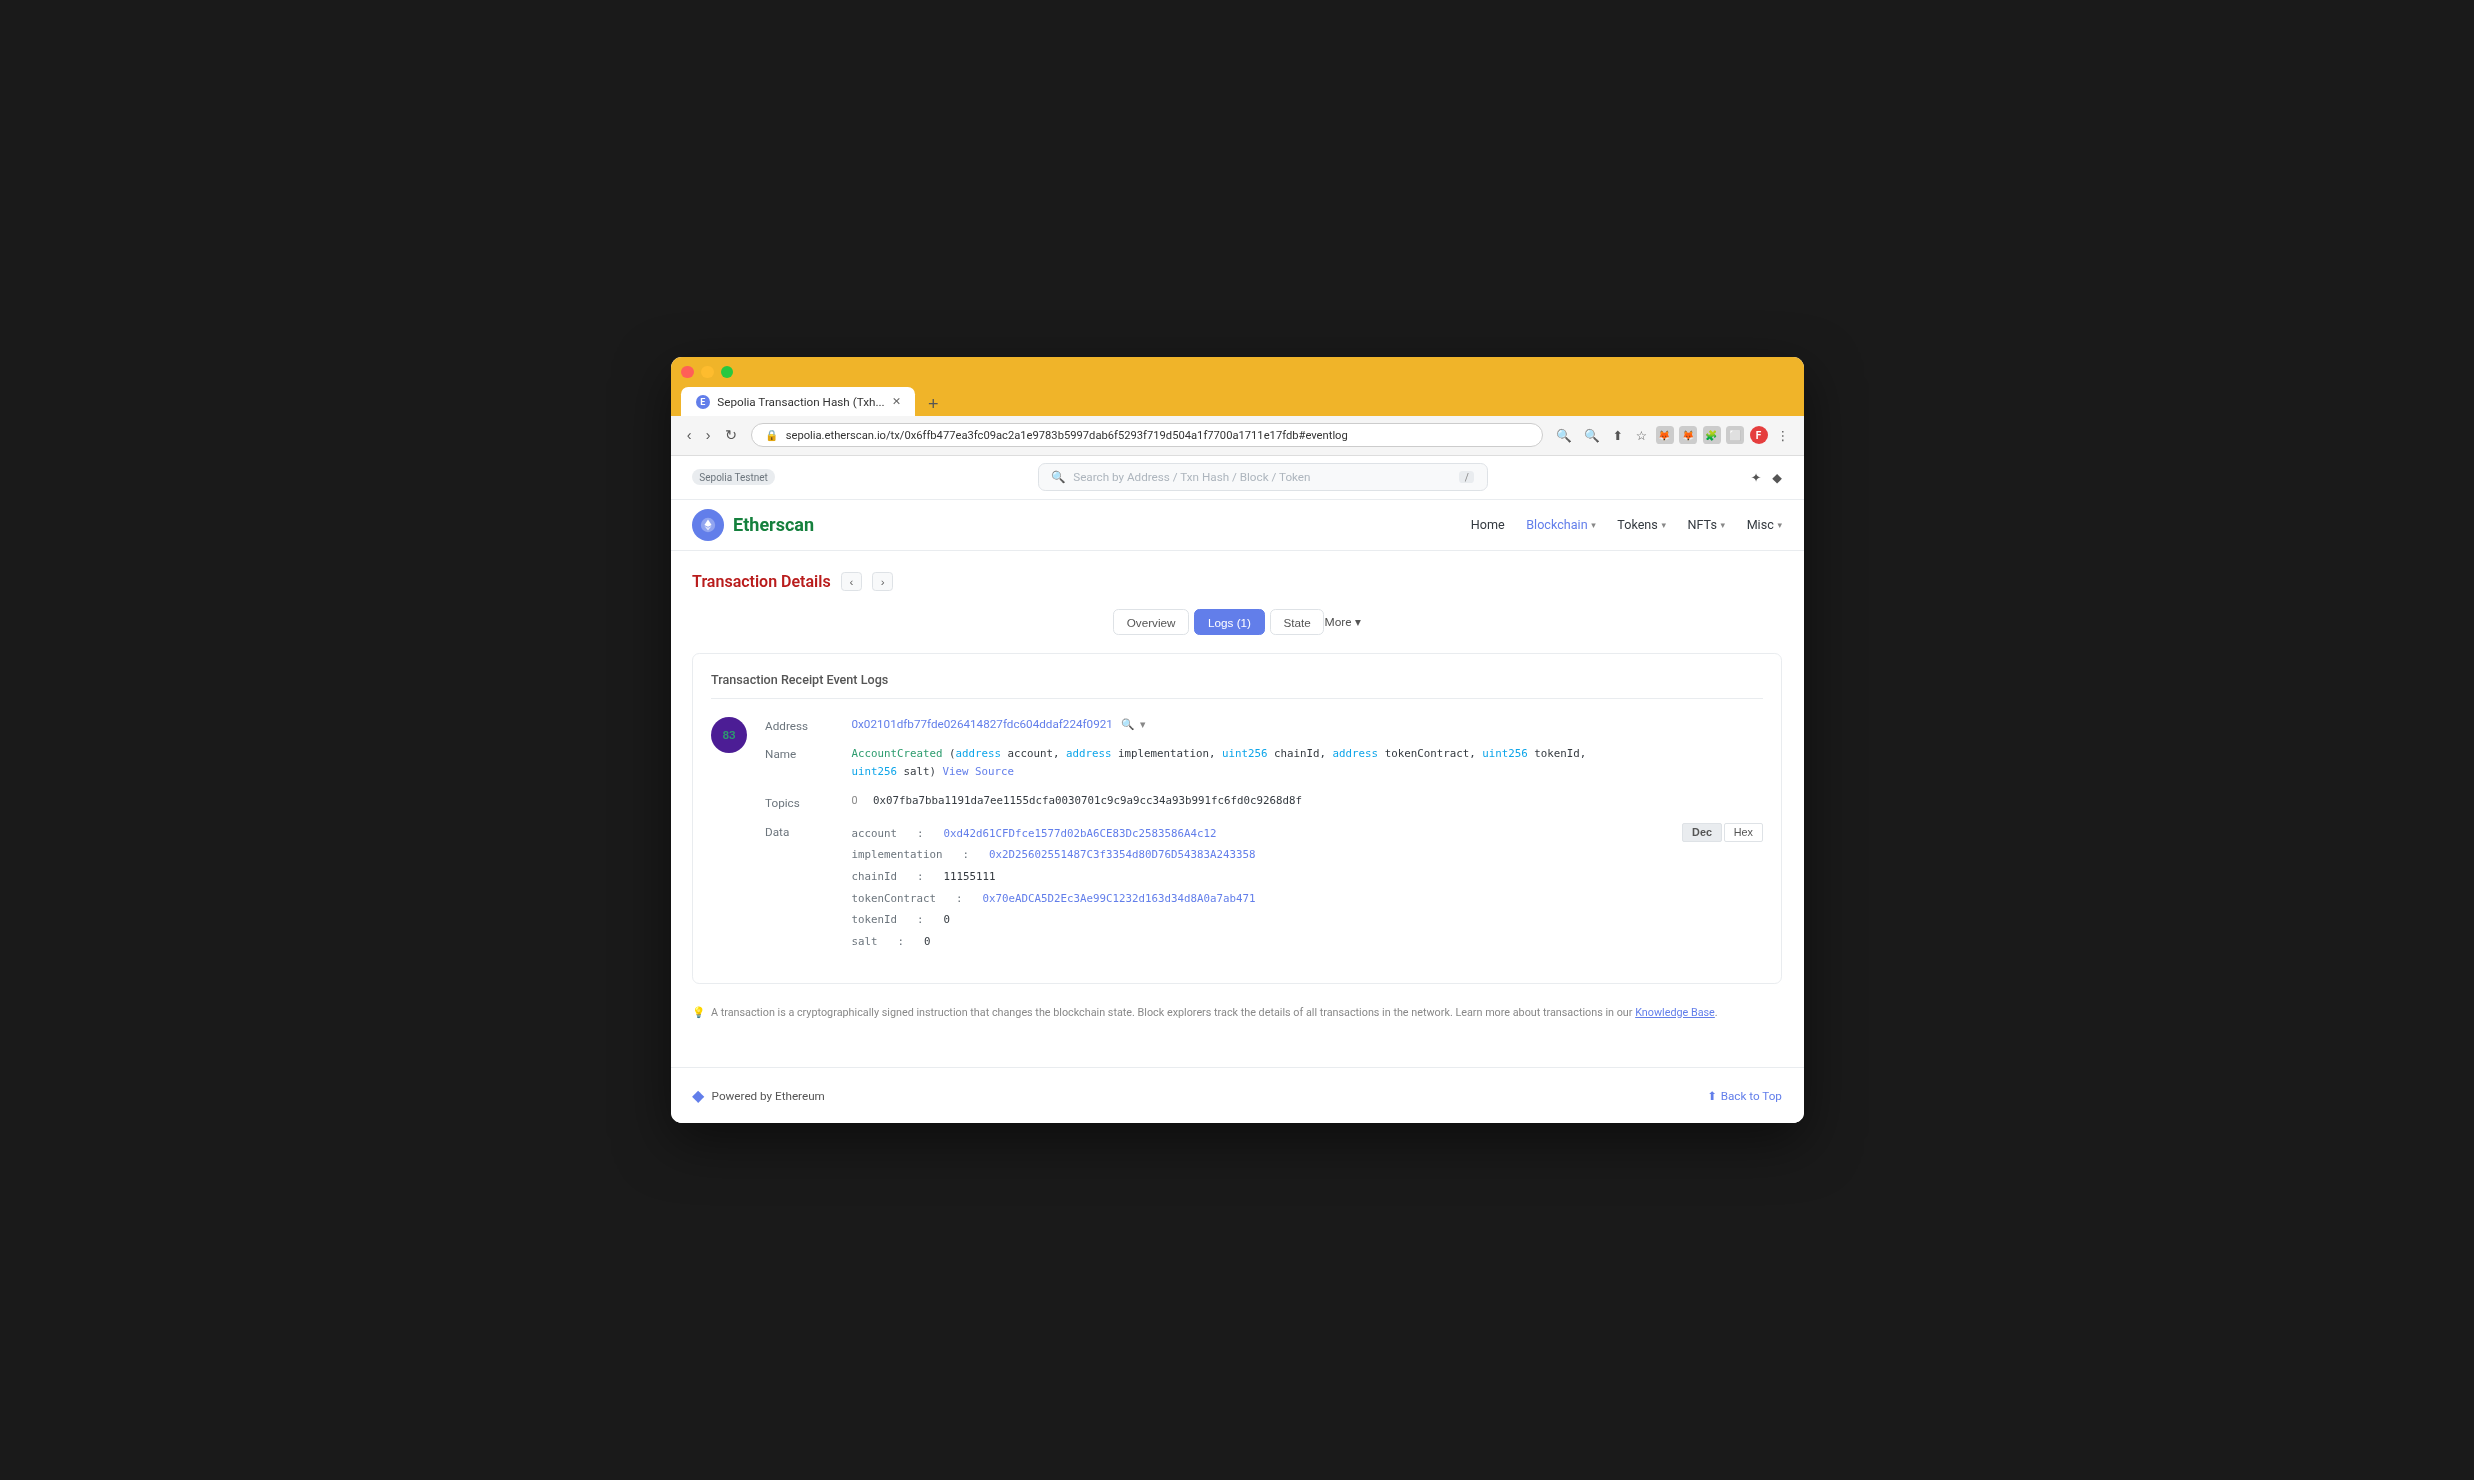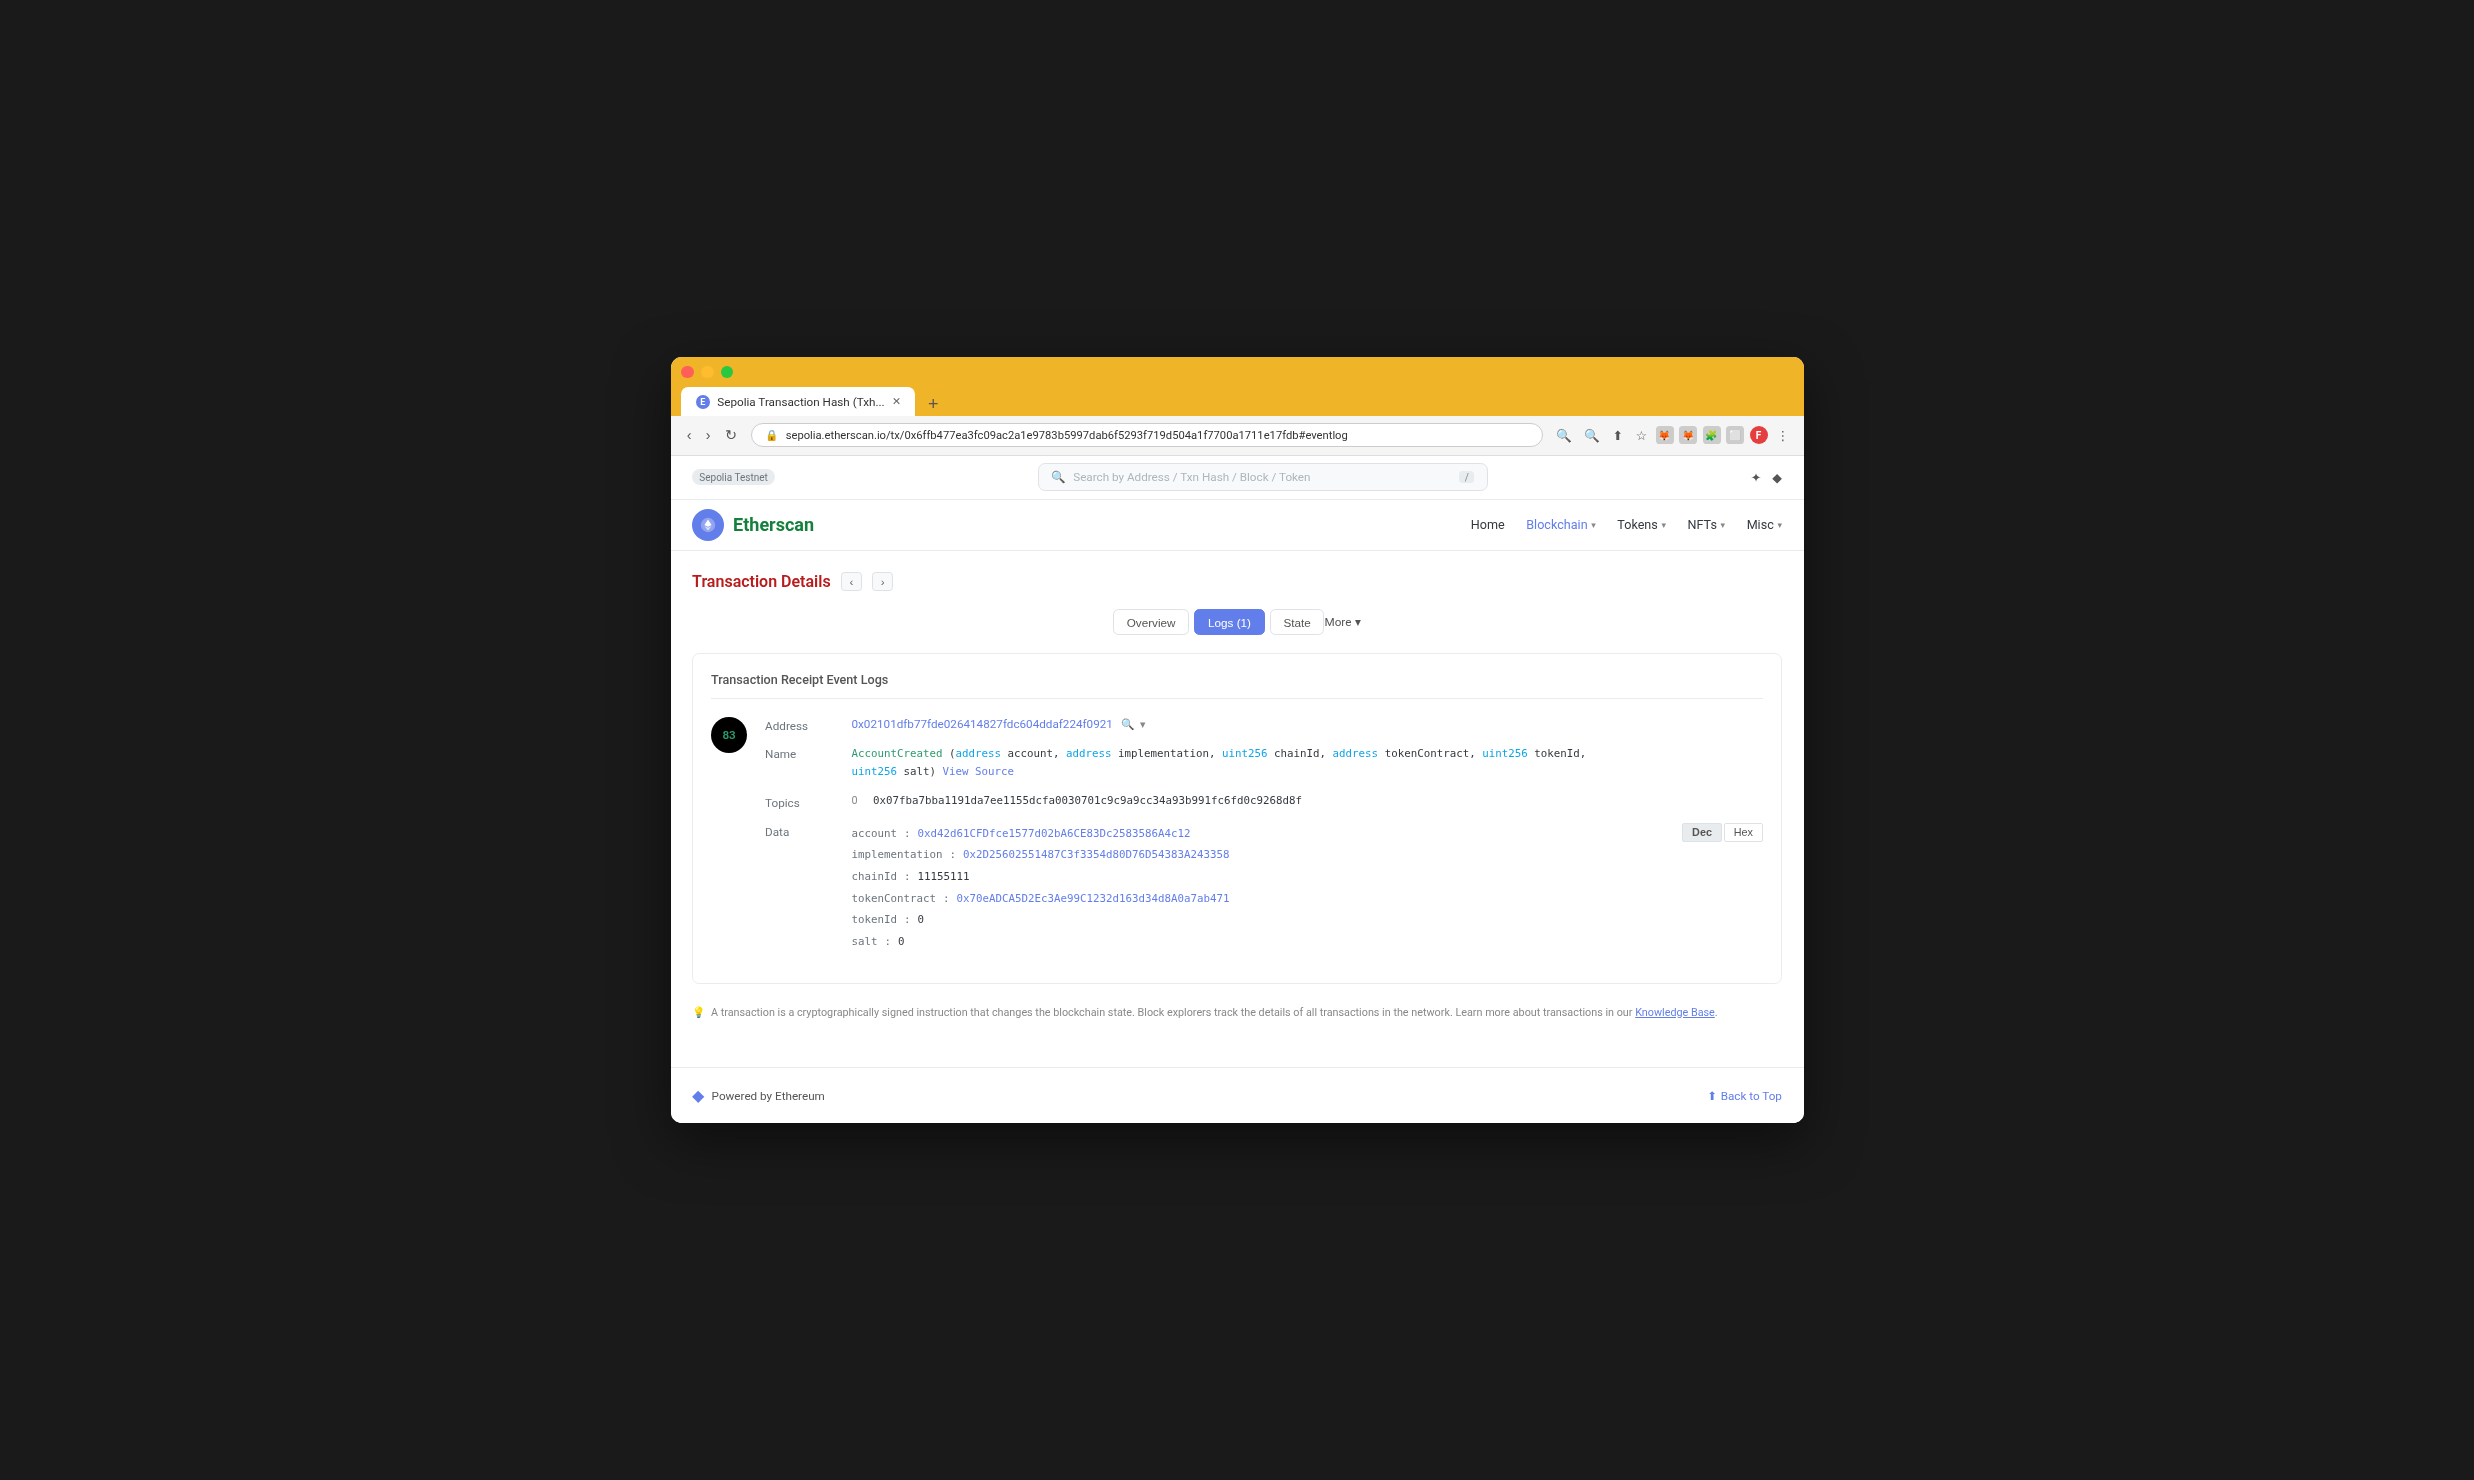--- a/index.html
+++ b/index.html
@@ -355,21 +355,21 @@
 
     
     .log-entry {
       display: flex;
       gap: 18px;
     }
 
     .log-number {
       width: 36px;
       height: 36px;
-      background: #000000;
+      background: #4c1d95;
       border-radius: 50%;
       display: flex;
       align-items: center;
       justify-content: center;
       color: #2d9c6e;
       font-size: 11.7px;
       font-weight: 600;
       flex-shrink: 0;
     }
 
@@ -448,21 +448,21 @@
     .data-section {
       font-family: monospace;
       font-size: 10.8px;
       line-height: 2;
       color: #343a40;
     }
 
     .data-row {
       display: flex;
       align-items: baseline;
-      gap: 7px;
+      gap: 20px;
     }
 
     .data-key {
       color: #6c757d;
     }
 
     .data-colon {
       color: #6c757d;
     }
 

